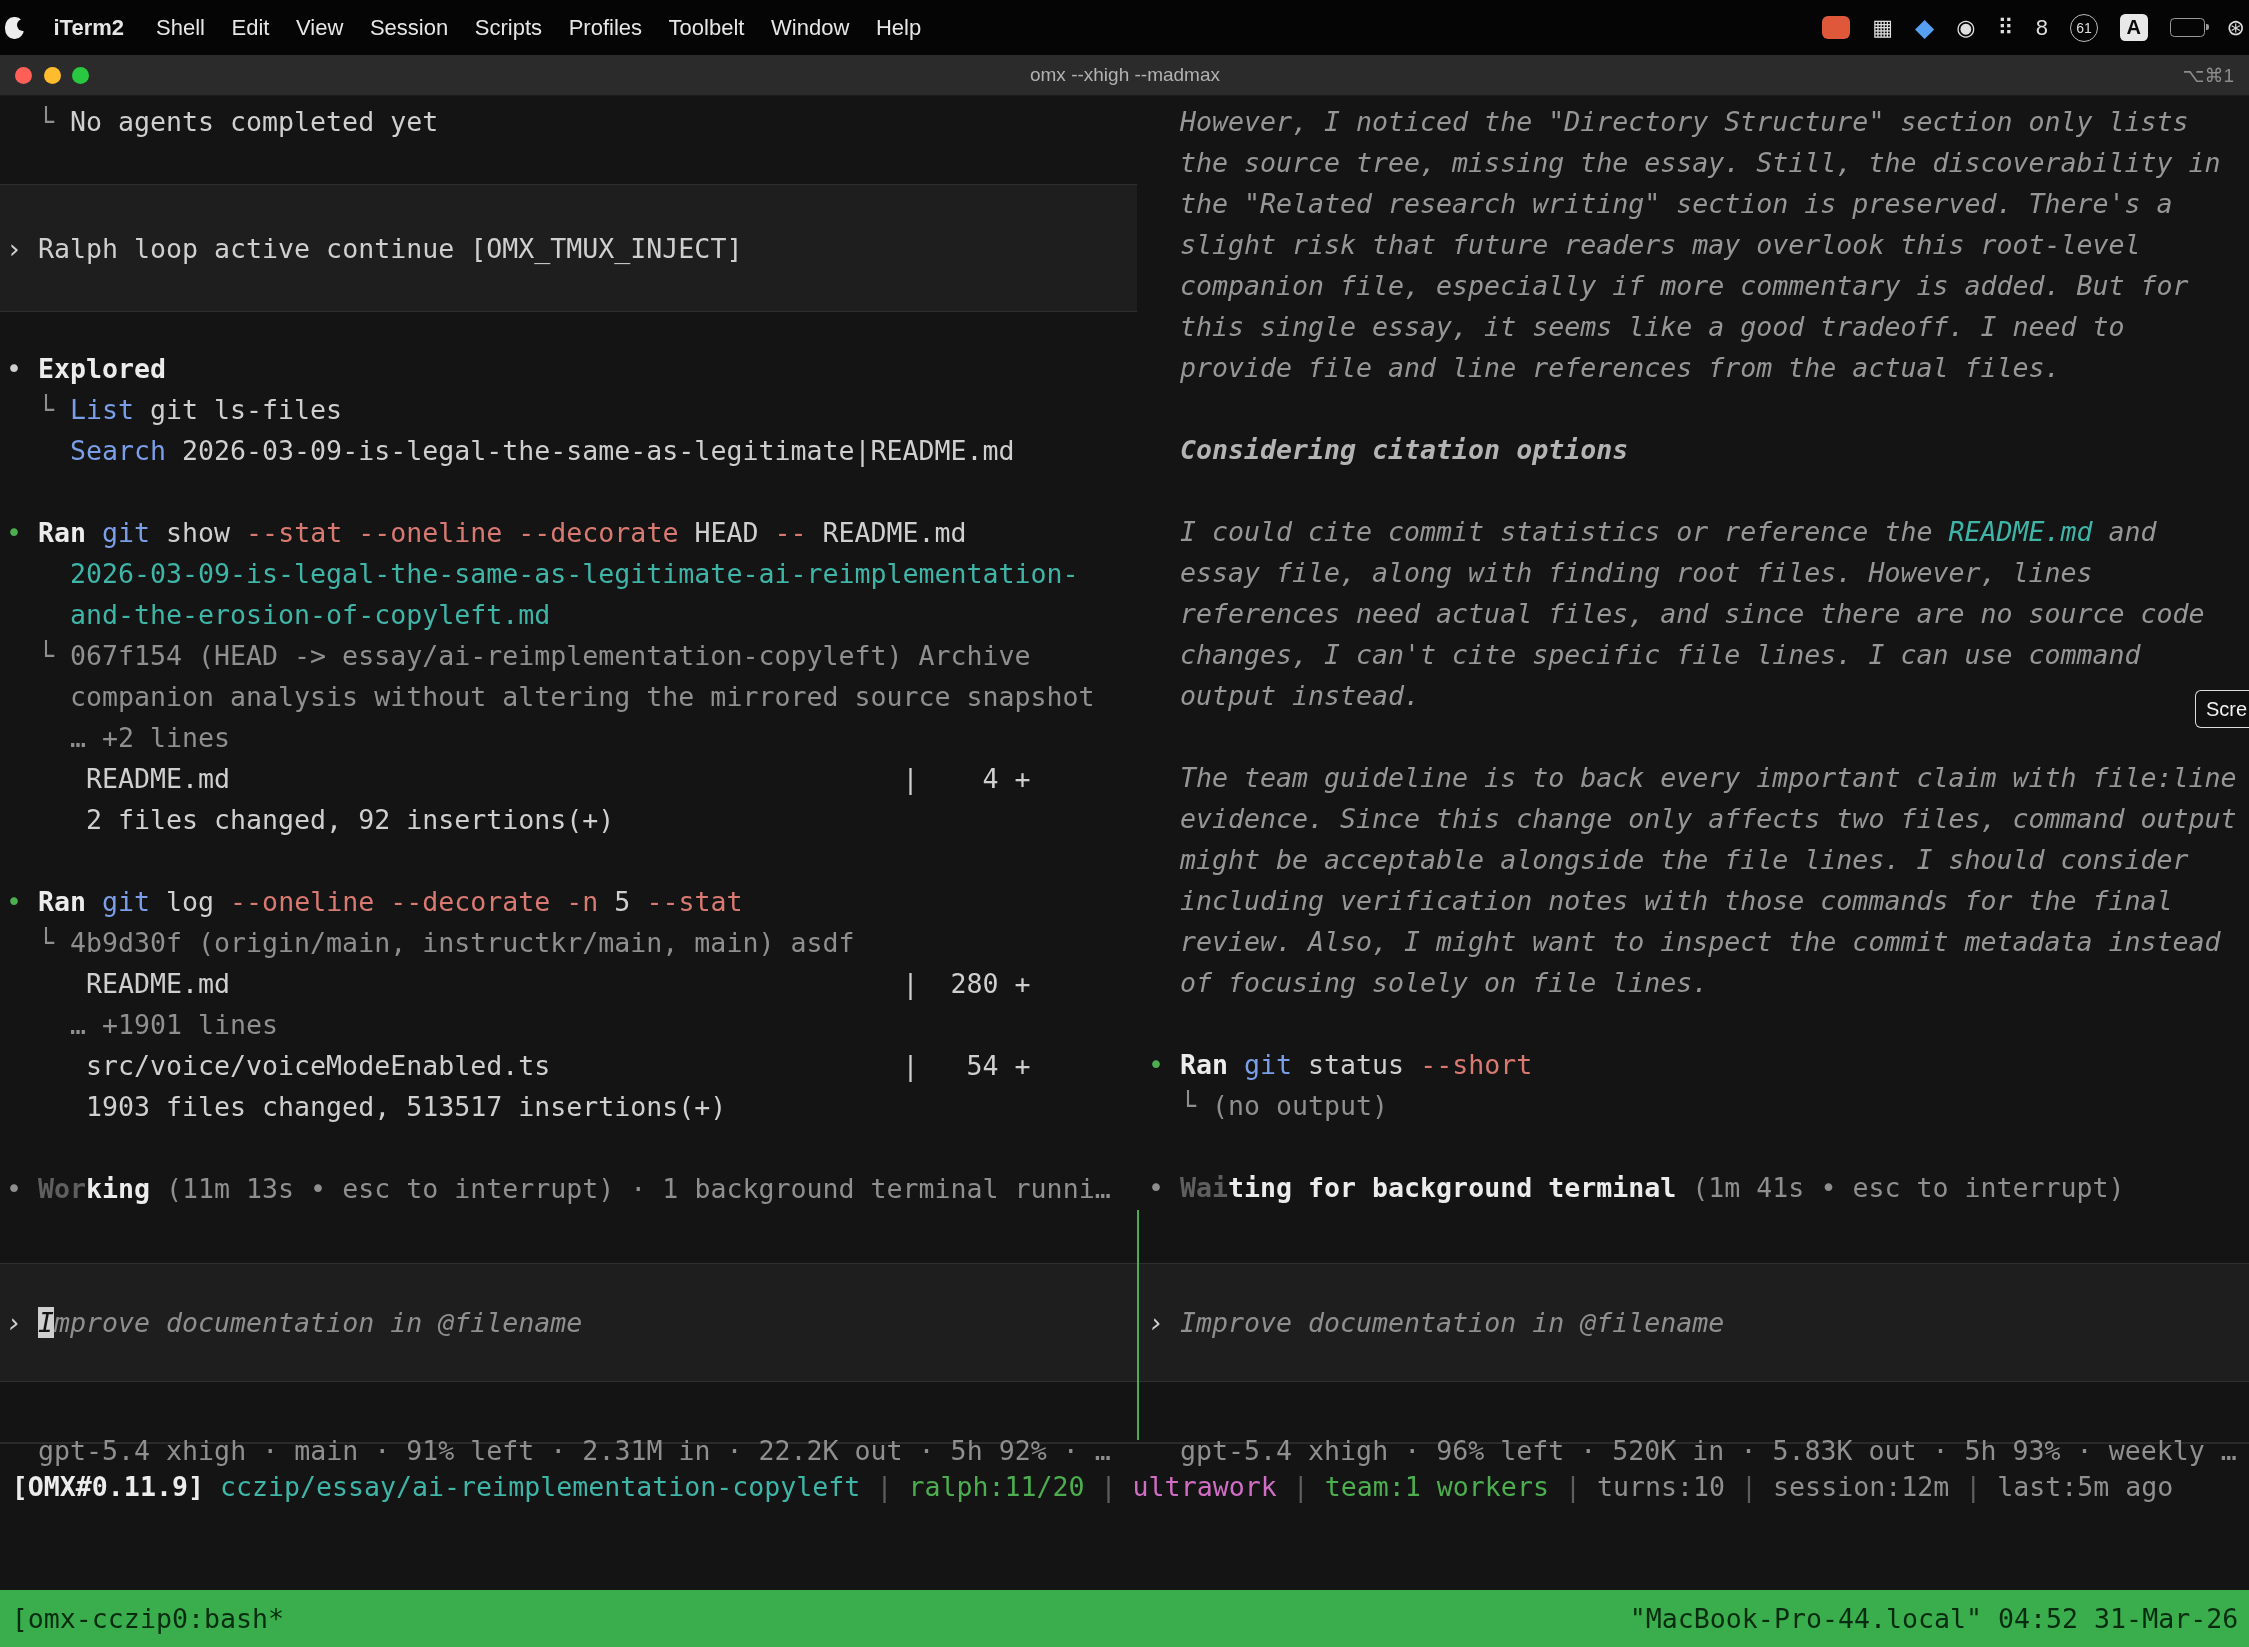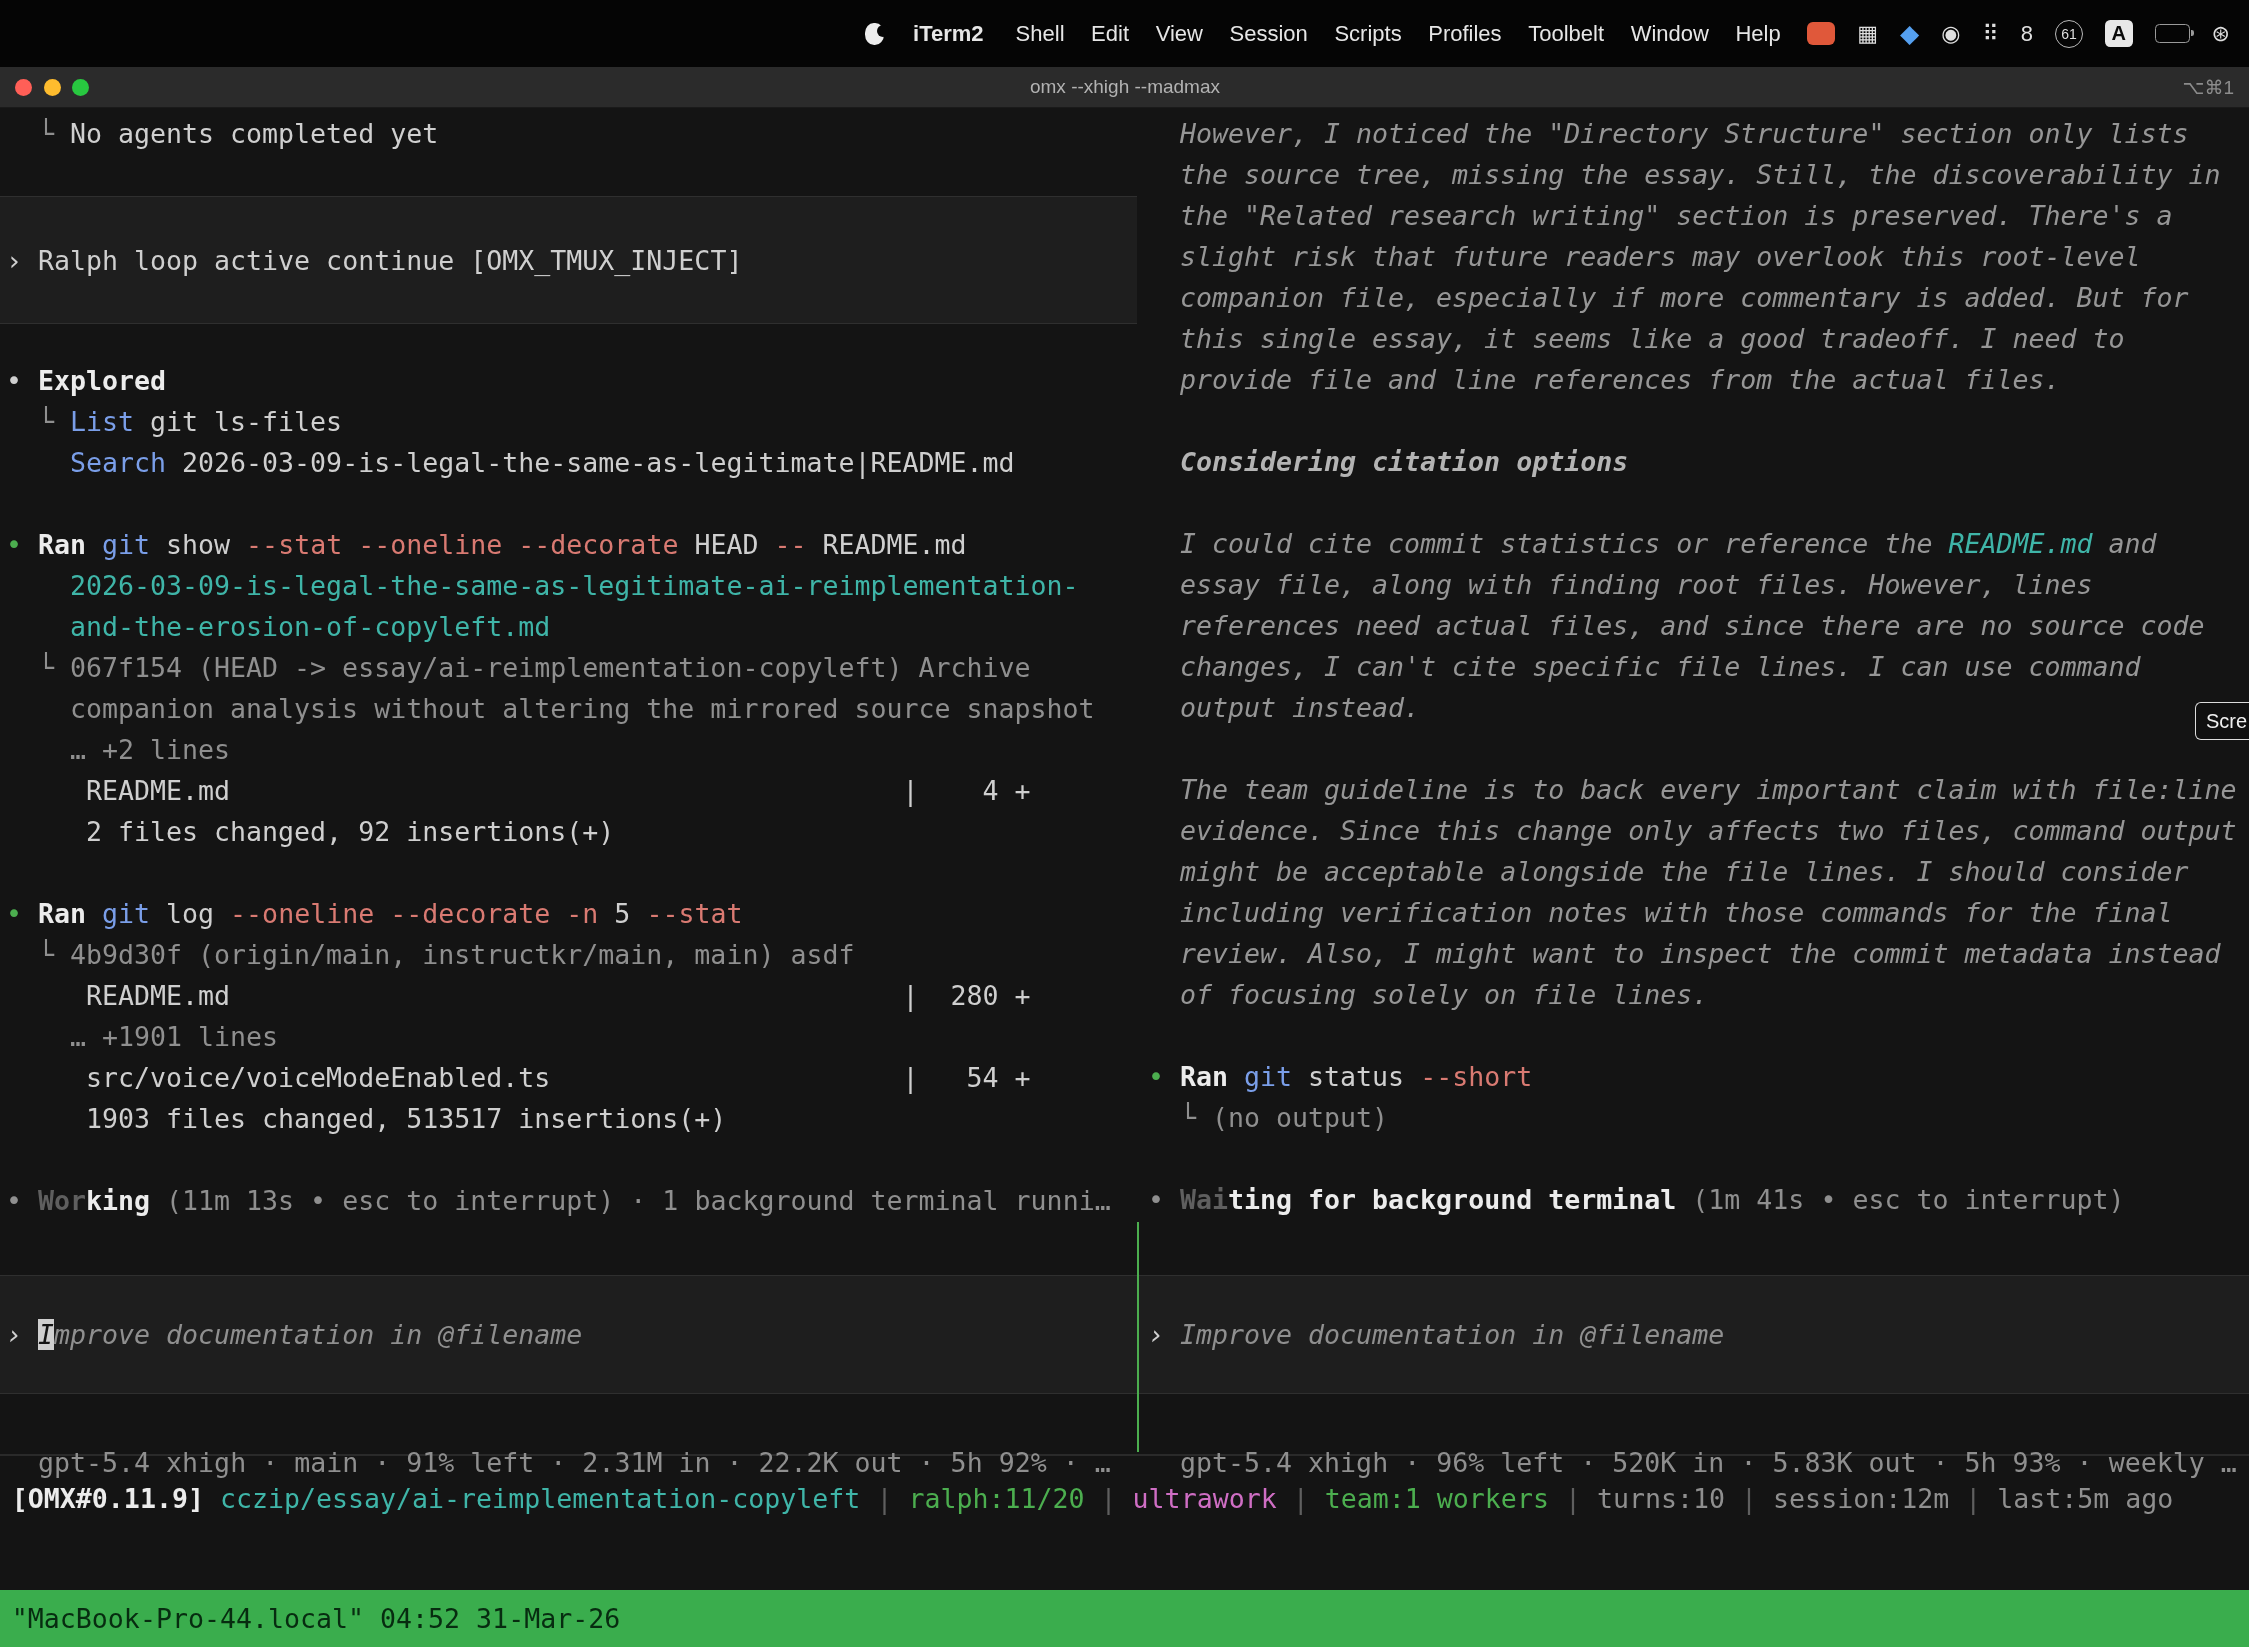--- a/index.html
+++ b/index.html
@@ -1,20 +1,20 @@
 <!DOCTYPE html>
 <html style="--bg: #141414; --panel: #1e1e1e; --border: #2f2f2f; --fg: #cfcfcf; --bright: #ececec; --dim: #8f8f8f; --dimmer: #5f5f5f; --think: #969696; --think_heading: #b4b4b4; --blue: #7a9ee8; --cyan: #3fb5a8; --red: #d97a72; --green: #4cae4f; --magenta: #cf6ec4; --tmux_green: #3aad4d; --tmux_text: #072c10; --menu_bg: #050505; --titlebar_bg: #2b2b2b; --record_orange: #e0583a;font-size:11.8px"><head>
 <meta charset="utf-8">
 <style>
   html,body{margin:0;padding:0;background:#000;}
   .screen{position:relative;width:2250px;height:1648px;background:var(--bg);overflow:hidden;}
 
   
-  .menu-bar{height:67px;background:var(--menu_bg);display:flex;align-items:center;justify-content:flex-end;
-    padding:0 20px;font-family:"Liberation Sans",sans-serif;font-size:22px;color:#e6e6e6;box-sizing:border-box;}
+  .menu-bar{height:55px;background:var(--menu_bg);display:flex;align-items:center;justify-content:space-between;
+    padding:0 5px;font-family:"Liberation Sans",sans-serif;font-size:22px;color:#e6e6e6;box-sizing:border-box;}
   .menu-left{display:flex;align-items:center;}
   .apple{position:relative;width:19px;height:22px;background:#ededed;border-radius:46% 46% 48% 48%;margin-right:29.5px;}
   .apple::before{content:'';position:absolute;right:-5.9px;top:2.2px;width:12.5px;height:12.5px;background:var(--menu_bg);border-radius:50%;}
   .app-name{font-weight:700;margin-right:32px;}
   .menu-item{margin-right:26.6px;}
   .menu-right{display:flex;align-items:center;gap:22px;}
   .mi{display:inline-flex;align-items:center;justify-content:center;color:#dfdfdf;font-size:22px;}
   .mi.rec{width:28px;height:23.6px;border-radius:5.9px;background:var(--record_orange);}
   .mi.blue{color:#55a0f0;font-size:25px;}
   .mi.meter{width:28px;height:28px;border:1.5px solid #b9b9b9;border-radius:50%;font-size:14px;box-sizing:border-box;}
@@ -204,17 +204,18 @@
       </div>
 
       <div class="tooltip">Scre</div>
     </div>
 
     <div class="hsep"></div>
     <div class="omx-line"><div class="tl"><span class="c-b">[OMX#0.11.9] </span><span class="c-cyan">cczip/essay/ai-reimplementation-copyleft</span><span class="c-dim2"> | </span><span class="c-green">ralph:11/20</span><span class="c-dim2"> | </span><span class="c-mag">ultrawork</span><span class="c-dim2"> | </span><span class="c-green">team:1 workers</span><span class="c-dim2"> | </span><span class="c-dim">turns:10</span><span class="c-dim2"> | </span><span class="c-dim">session:12m</span><span class="c-dim2"> | </span><span class="c-dim">last:5m ago</span></div></div>
   </div>
 
   <div class="tmux-bar">
+    <span>[omx-cczip0:bash*</span>
     <span>"MacBook-Pro-44.local" 04:52 31-Mar-26</span>
   </div>
 
 </div>
 
 
 </body></html>

